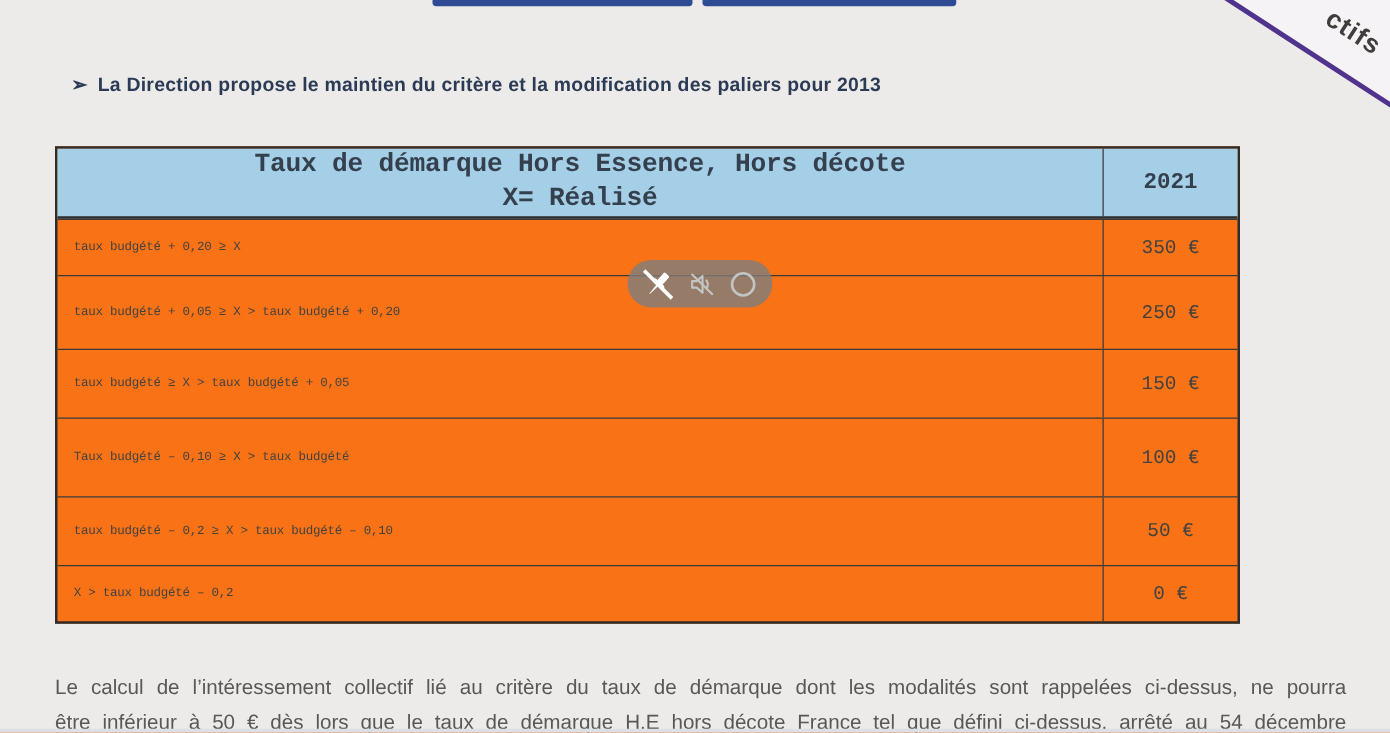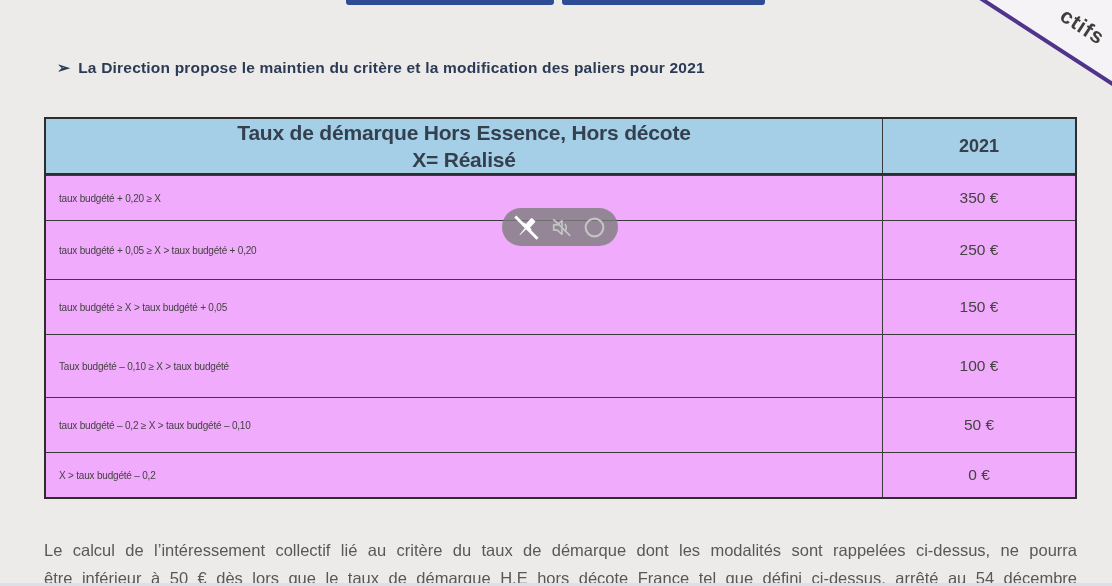--- a/index.html
+++ b/index.html
@@ -37,23 +37,24 @@
   
   .heading {
     position:absolute; left:57px; top:59px;
     font-size:15.5px; font-weight:bold; color:#2c3b55;
     letter-spacing:0.2px;
   }
   .heading .bullet { margin-right:8px; }
 
   
   .tbl {
-    position:absolute; left:44px; top:117px; width:1033px;
+    position:absolute; left:44px; top:117px; width:948px;
     border:2px solid #2d2d2d;
-    background:#f0abfc;
+    background:#f97316;
+    font-family:Liberation Mono, monospace;
   }
   .trow { display:flex; }
   .trow + .trow { border-top:1px solid #3a3a3a; }
   .cell-l {
     width:836px; display:flex; flex-direction:column;
     justify-content:center; padding-left:13px;
     font-size:10px; color:#444240; letter-spacing:-0.2px;
   }
   .cell-r {
     flex:1; border-left:1px solid #3a3a3a;
@@ -95,21 +96,21 @@
 <body>
 
 <div class="tab-underline one"></div>
 <div class="tab-underline two"></div>
 
 <div class="corner-badge">
   <span class="badge-text">ctifs</span>
 </div>
 
 <div class="heading">
-  <span class="bullet">➢</span><span>La Direction propose le maintien du critère et la modification des paliers pour 2021</span>
+  <span class="bullet">➢</span><span>La Direction propose le maintien du critère et la modification des paliers pour 2013</span>
 </div>
 
 <div class="tbl">
   <div class="trow head">
     <div class="cell-l">
       <span>Taux de démarque Hors Essence, Hors décote</span>
       <span>X= Réalisé</span>
     </div>
     <div class="cell-r">2021</div>
   </div>

